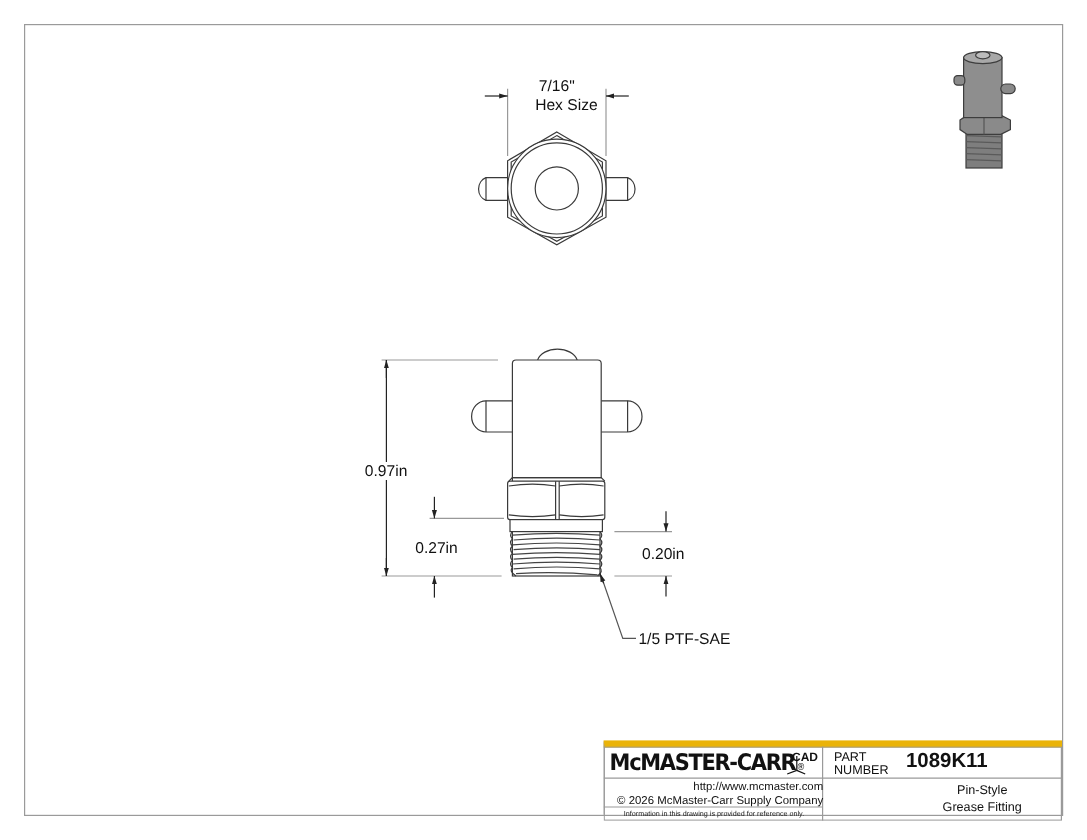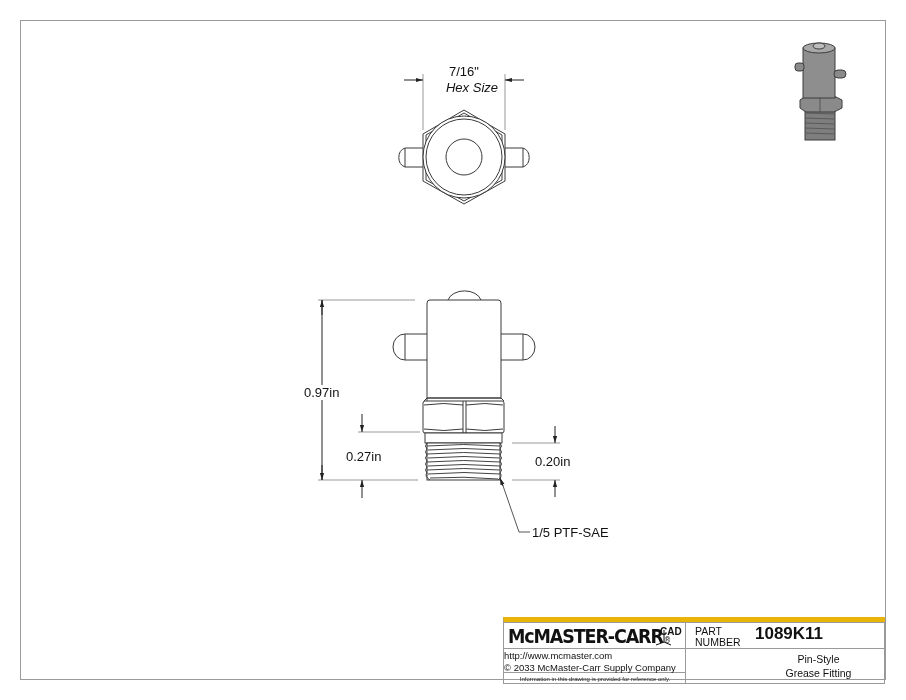--- a/index.html
+++ b/index.html
@@ -5,21 +5,21 @@
   html, body { margin:0; padding:0; background:#ffffff; }
   body { width:906px; height:700px; position:relative; overflow:hidden; font-family:"Liberation Sans", sans-serif; color:#000; }
   #sheet { position:absolute; left:0; top:0; width:906px; height:700px; }
   .dimtxt { position:absolute; font-size:13px; line-height:15px; color:#111; white-space:nowrap; }
   .center { text-align:center; }
   #titleblock { position:absolute; left:503px; top:617px; width:382px; height:62px; border-left:1px solid #9a9a9a; border-top:6px solid #eab308; box-sizing:border-box; }
   .tb-cell { position:absolute; box-sizing:border-box; }
   .logo { position:absolute; left:4px; top:2px; font-family:"DejaVu Sans", sans-serif; font-weight:bold; font-size:19px; letter-spacing:-1.2px; transform:scaleX(0.92); transform-origin:left top; color:#111; }
   .logo .reg { font-size:8px; font-weight:normal; letter-spacing:0; margin-left:1px; }
   .cad { position:absolute; left:156px; top:3px; font-size:10px; font-weight:bold; color:#111; }
-  .small { font-size:9.5px; line-height:12px; text-align:left; color:#111; }
+  .small { font-size:9.5px; line-height:12px; text-align:right; color:#111; }
   .tiny { font-size:6px; line-height:10px; text-align:center; color:#222; }
   .partlbl { position:absolute; left:8px; top:3px; font-size:10.5px; line-height:11px; color:#111; }
   .partnum { position:absolute; left:68px; top:1px; font-size:17px; font-weight:bold; color:#111; }
   .desc { font-size:10.5px; line-height:14px; text-align:center; color:#111; }
 </style>
 </head>
 <body>
 
 <div id="sheet">
   <svg width="906" height="700" viewBox="0 0 906 700" style="position:absolute;left:0;top:0">
@@ -124,21 +124,21 @@
       <rect x="803" y="48" width="32" height="50" fill="#8e8e8e"></rect>
       <ellipse cx="819" cy="48" rx="16" ry="5" fill="#a8a8a8"></ellipse>
       <ellipse cx="819" cy="46" rx="6" ry="3" fill="#bcbcbc"></ellipse>
 
       <rect x="795" y="63" width="9" height="8" rx="3" fill="#8a8a8a"></rect>
       <rect x="834" y="70" width="12" height="8" rx="4" fill="#8a8a8a"></rect>
     </g>
   </svg>
 
   <div class="dimtxt center" style="left:424px;top:64px;width:80px;">7/16"</div>
-  <div class="dimtxt center" style="left:424px;top:80px;width:96px;font-style:italic;">Hex Size</div>
+  <div class="dimtxt center" style="left:424px;top:80px;width:96px;">Hex Size</div>
   <div class="dimtxt" style="left:304px;top:385px;text-align:center;">0.97in</div>
   <div class="dimtxt" style="left:334px;top:449px;margin-left:12px;">0.27in</div>
   <div class="dimtxt" style="left:535px;top:454px;">0.20in</div>
   <div class="dimtxt" style="left:532px;top:525px;">1/5 PTF-SAE</div>
 
   <div id="titleblock">
     <svg width="382" height="62" style="position:absolute;left:-1px;top:-1px">
       <rect x="0.5" y="0.5" width="381" height="61" fill="none" stroke="#9a9a9a"></rect>
       <line x1="182.5" y1="0" x2="182.5" y2="62" stroke="#9a9a9a"></line>
       <line x1="0" y1="26.5" x2="382" y2="26.5" stroke="#9a9a9a"></line>
@@ -151,21 +151,21 @@
       </g>
     </svg>
 
     <div class="tb-cell" style="left:0;top:0;width:182px;height:26px;">
       <div class="logo"><span>McMASTER-CARR</span><span class="reg">®</span></div>
       <div class="cad">CAD</div>
     </div>
 
     <div class="tb-cell" style="left:0;top:27px;width:182px;height:24px;">
       <div class="small" style="margin-top:0px;">http://www.mcmaster.com</div>
-      <div class="small">© 2033 McMaster-Carr Supply Company</div>
+      <div class="small">© 2026 McMaster-Carr Supply Company</div>
     </div>
 
     <div class="tb-cell" style="left:0;top:51px;width:182px;height:11px;">
       <div class="tiny">Information in this drawing is provided for reference only.</div>
     </div>
 
     <div class="tb-cell" style="left:183px;top:0;width:200px;height:26px;">
       <div class="partlbl">
         <div>PART</div>
         <div>NUMBER</div>

